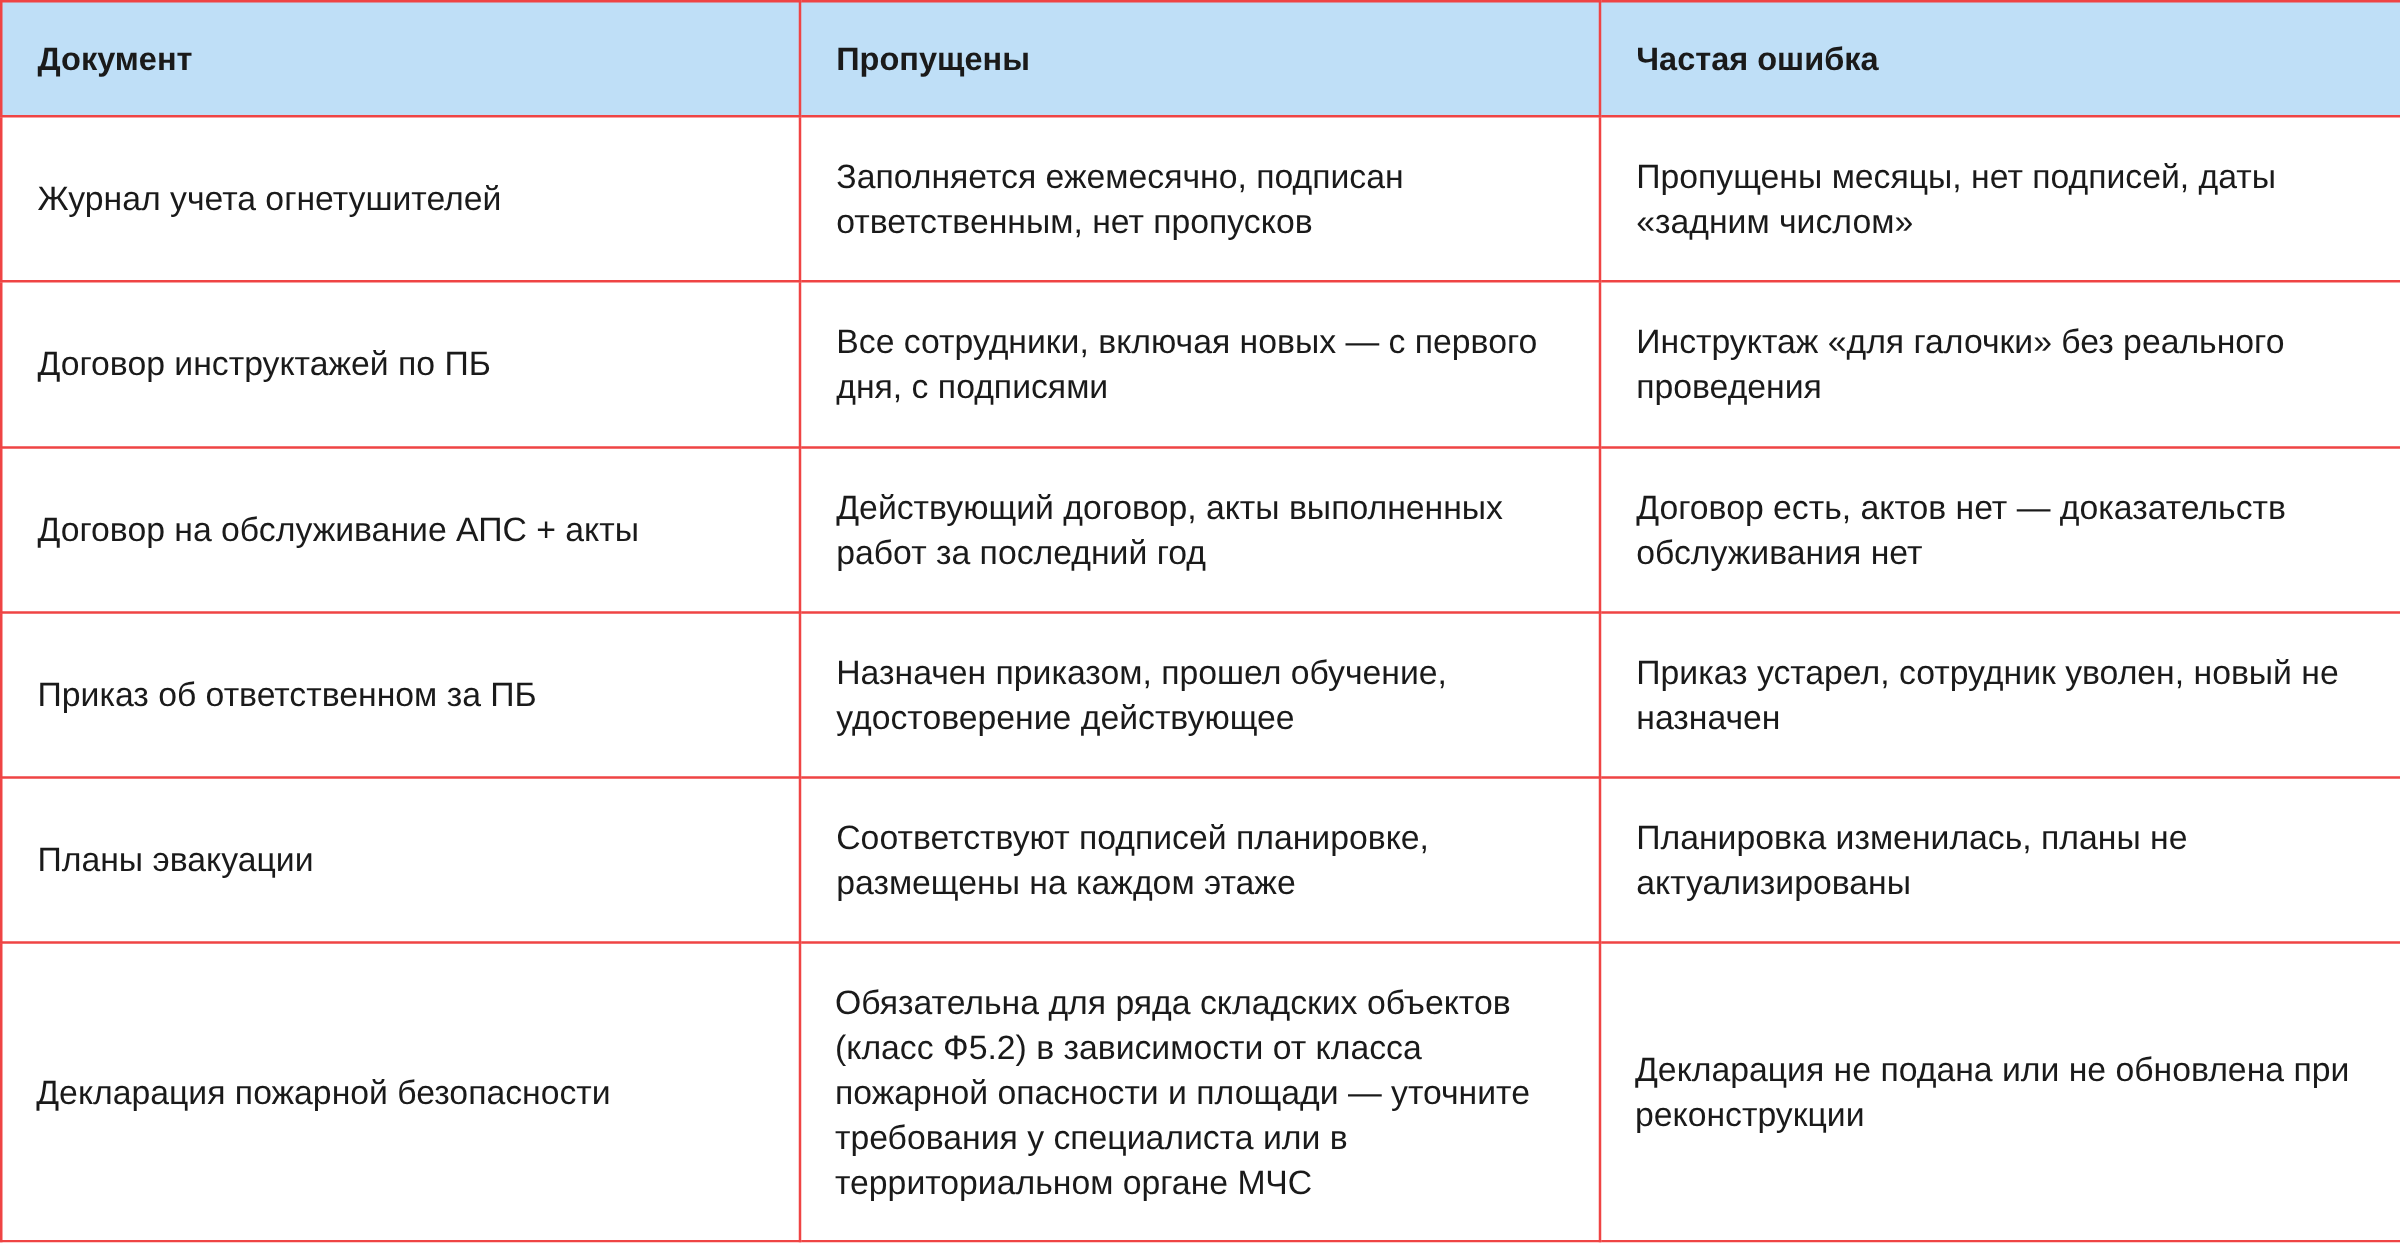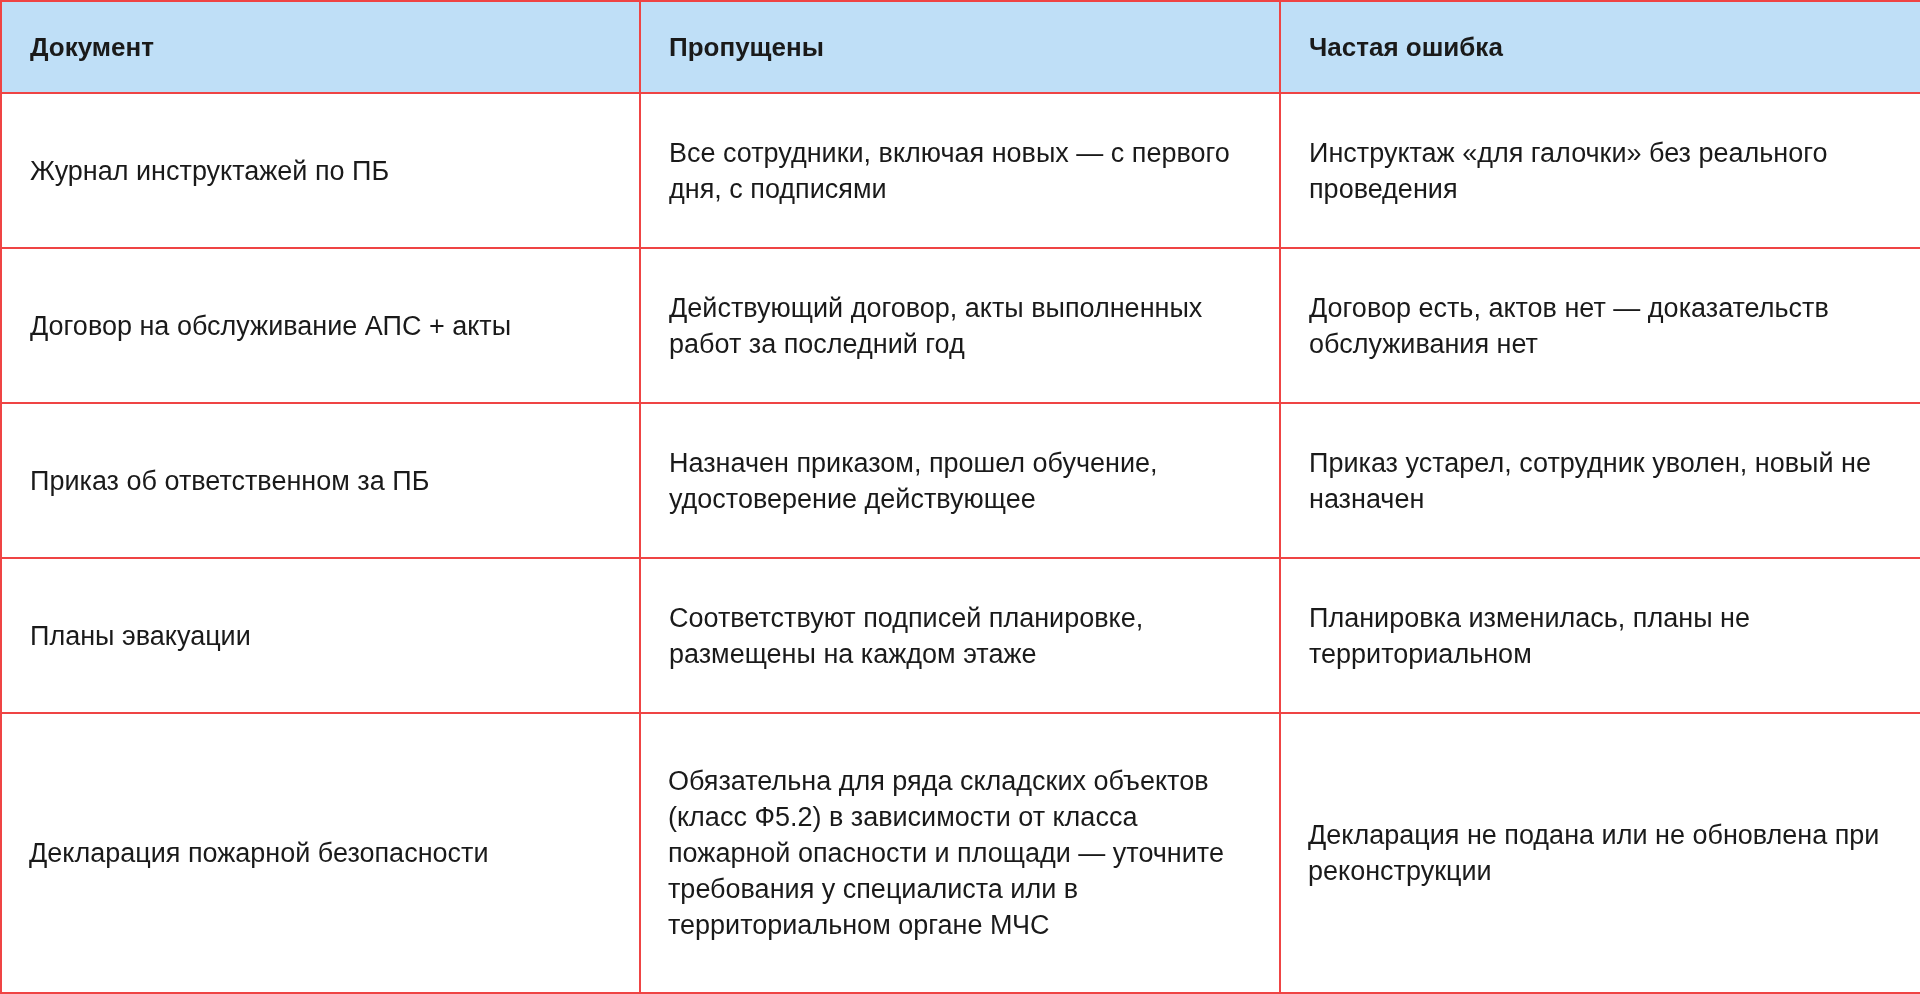--- a/index.html
+++ b/index.html
@@ -37,39 +37,44 @@
       <col class="c3">
     </colgroup>
   <thead>
     <tr>
       <th>Документ</th>
       <th>Пропущены</th>
       <th>Частая ошибка</th>
     </tr>
   </thead>
   <tbody>
+    <tr class="r1">
+      <td>Журнал учета огнетушителей</td>
+      <td>Заполняется ежемесячно, подписан ответственным, нет пропусков</td>
+      <td>Пропущены месяцы, нет подписей, даты «задним числом»</td>
+    </tr>
     <tr class="r2">
-      <td>Журнал инструктажей по ПБ</td>
+      <td>Договор инструктажей по ПБ</td>
       <td>Все сотрудники, включая новых — с первого дня, с подписями</td>
       <td>Инструктаж «для галочки» без реального проведения</td>
     </tr>
     <tr class="r3">
       <td>Договор на обслуживание АПС + акты</td>
       <td>Действующий договор, акты выполненных работ за последний год</td>
       <td>Договор есть, актов нет — доказательств обслуживания нет</td>
     </tr>
     <tr class="r4">
       <td>Приказ об ответственном за ПБ</td>
       <td>Назначен приказом, прошел обучение, удостоверение действующее</td>
       <td>Приказ устарел, сотрудник уволен, новый не назначен</td>
     </tr>
     <tr class="r5">
       <td>Планы эвакуации</td>
       <td>Соответствуют подписей планировке, размещены на каждом этаже</td>
-      <td>Планировка изменилась, планы не территориальном</td>
+      <td>Планировка изменилась, планы не актуализированы</td>
     </tr>
     <tr class="r6">
       <td>Декларация пожарной безопасности</td>
       <td>Обязательна для ряда складских объектов (класс Ф5.2) в зависимости от класса пожарной опасности и площади — уточните требования у специалиста или в территориальном органе МЧС</td>
       <td>Декларация не подана или не обновлена при реконструкции</td>
     </tr>
   </tbody>
 </table>
 
 </body></html>

